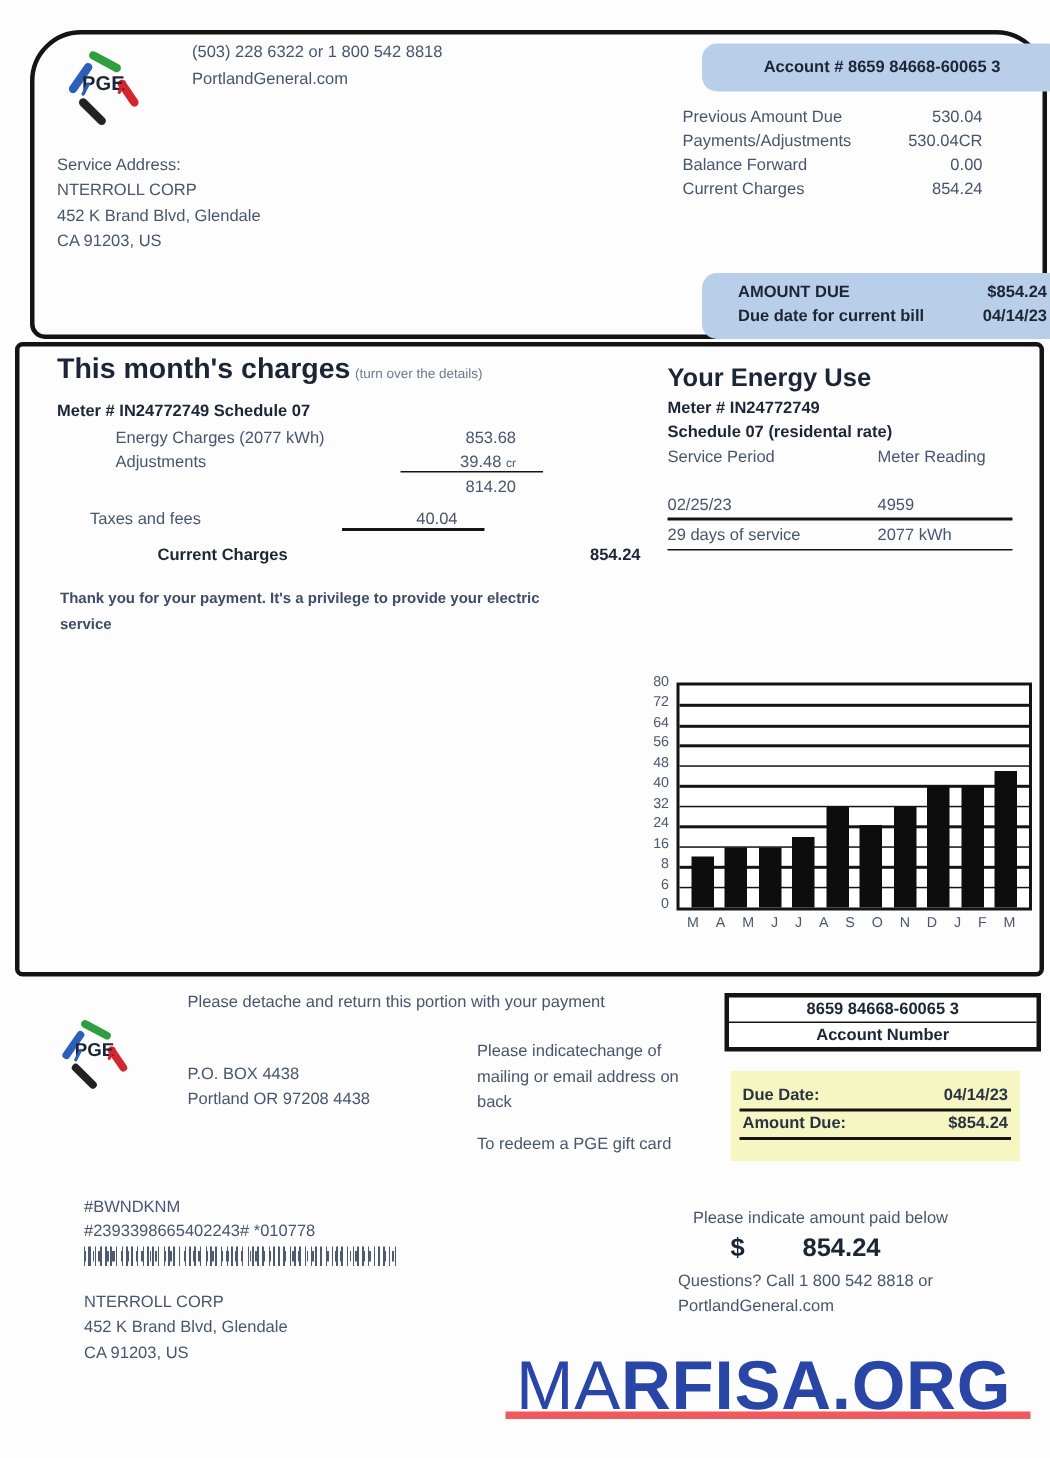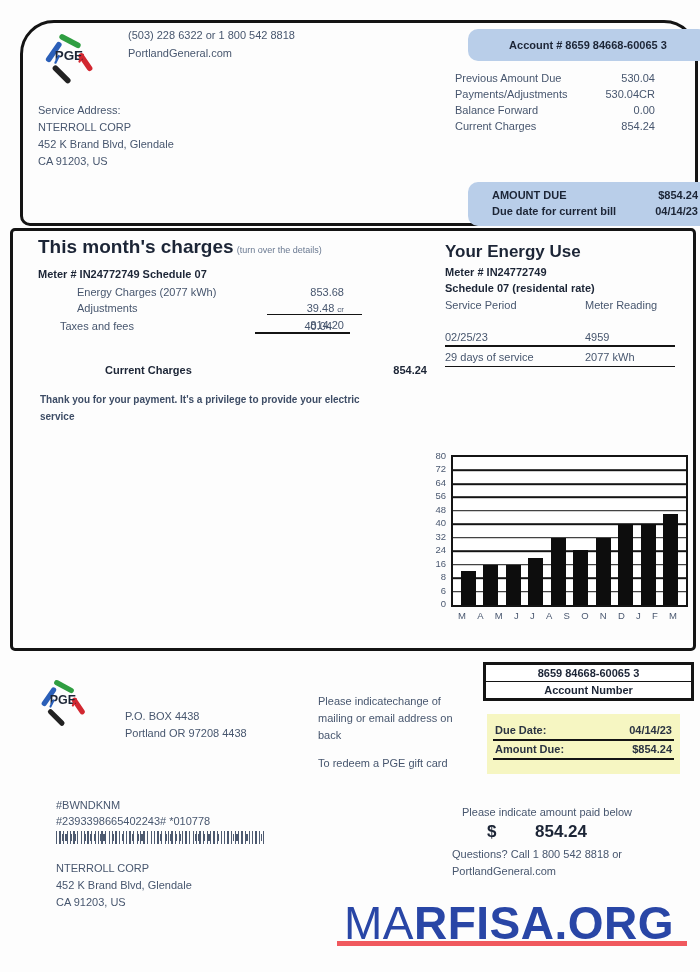--- a/index.html
+++ b/index.html
@@ -141,21 +141,21 @@
     <span class="chval">853.68</span>
   </div>
   <div class="abs chrow" style="left:38px;top:302px;">
     <span class="chlabel">Adjustments</span>
     <span class="chval uline"><span>39.48</span> <span class="small-suffix">cr</span></span>
   </div>
   <div class="abs chrow" style="left:38px;top:319px;">
     <span class="chlabel"></span>
     <span class="chval">814.20</span>
   </div>
-  <div class="abs chrow" style="left:38px;top:320px;gap:27px;">
+  <div class="abs chrow" style="left:38px;top:340px;">
     <span class="chlabel" style="padding-left:22px;box-sizing:border-box;">Taxes and fees</span>
     <span class="chval uline2">40.04</span>
   </div>
 
   <div class="abs bold dark" style="left:105px;top:364px;">Current Charges</div>
   <div class="abs bold dark" style="left:385px;top:364px;width:42px;text-align:right;">854.24</div>
 
   <div class="abs bold" style="left:40px;top:394px;font-size:10px;color:#3e4d66;">Thank you for your payment. It's a privilege to provide your electric</div>
   <div class="abs bold" style="left:40px;top:411px;font-size:10px;color:#3e4d66;">service</div>
 
@@ -223,20 +223,21 @@
       <span>A</span>
       <span>S</span>
       <span>O</span>
       <span>N</span>
       <span>D</span>
       <span>J</span>
       <span>F</span>
       <span>M</span>
     </div>
 
+  <div class="abs" style="left:125px;top:662px;">Please detache and return this portion with your payment</div>
 
   <div class="abs pge-logo" style="left:38px;top:676px;">
     <svg width="52" height="58" viewBox="0 0 100 110">
       <line x1="36" y1="12" x2="64" y2="27" stroke="#2f9e41" stroke-width="10" stroke-linecap="round"></line>
       <line x1="12" y1="52" x2="30" y2="26" stroke="#2b5fb8" stroke-width="10" stroke-linecap="round"></line>
       <line x1="70" y1="46" x2="85" y2="68" stroke="#d22730" stroke-width="10" stroke-linecap="round"></line>
       <line x1="24" y1="68" x2="46" y2="90" stroke="#222" stroke-width="10" stroke-linecap="round"></line>
       <text x="48" y="53" text-anchor="middle" font-family="Liberation Sans, sans-serif" font-size="24" font-weight="bold" fill="#1c2536">PGE</text>
       <line x1="24" y1="58" x2="30" y2="46" stroke="#2b5fb8" stroke-width="4" stroke-linecap="round"></line>
       <line x1="67" y1="56" x2="73" y2="44" stroke="#d22730" stroke-width="4" stroke-linecap="round"></line>

